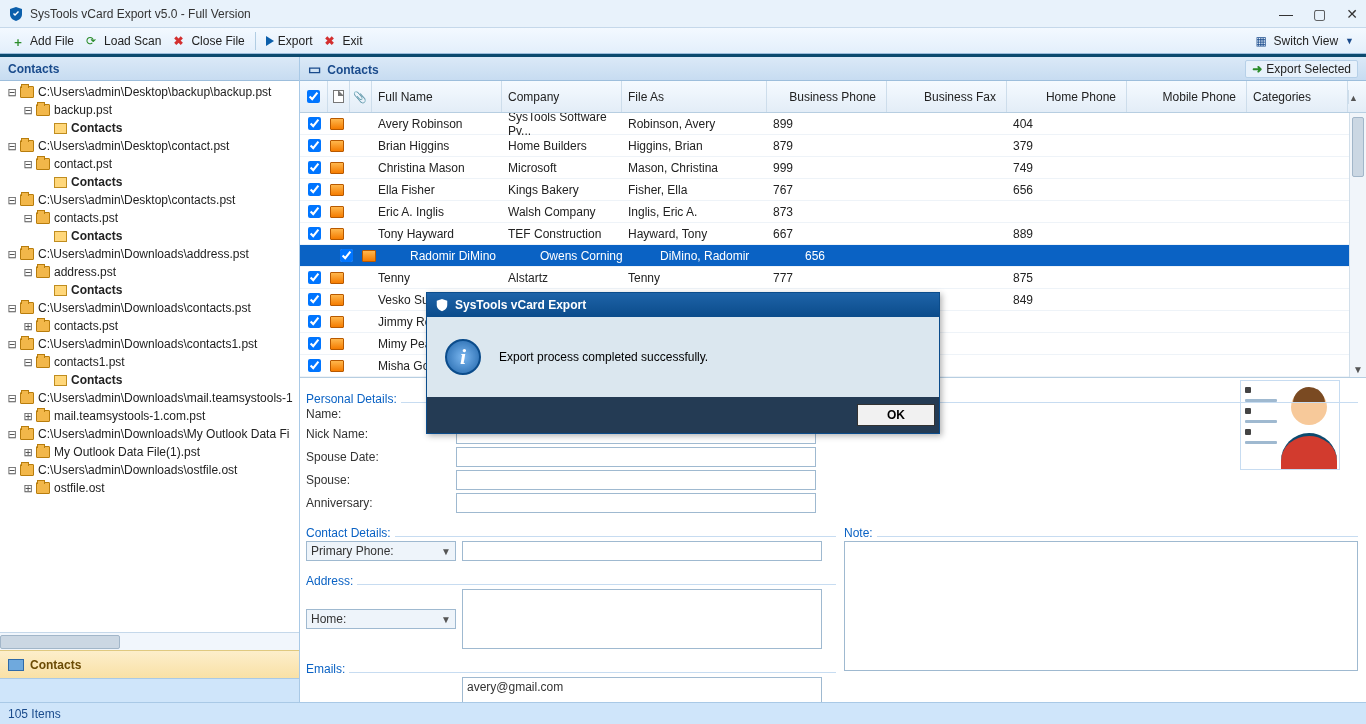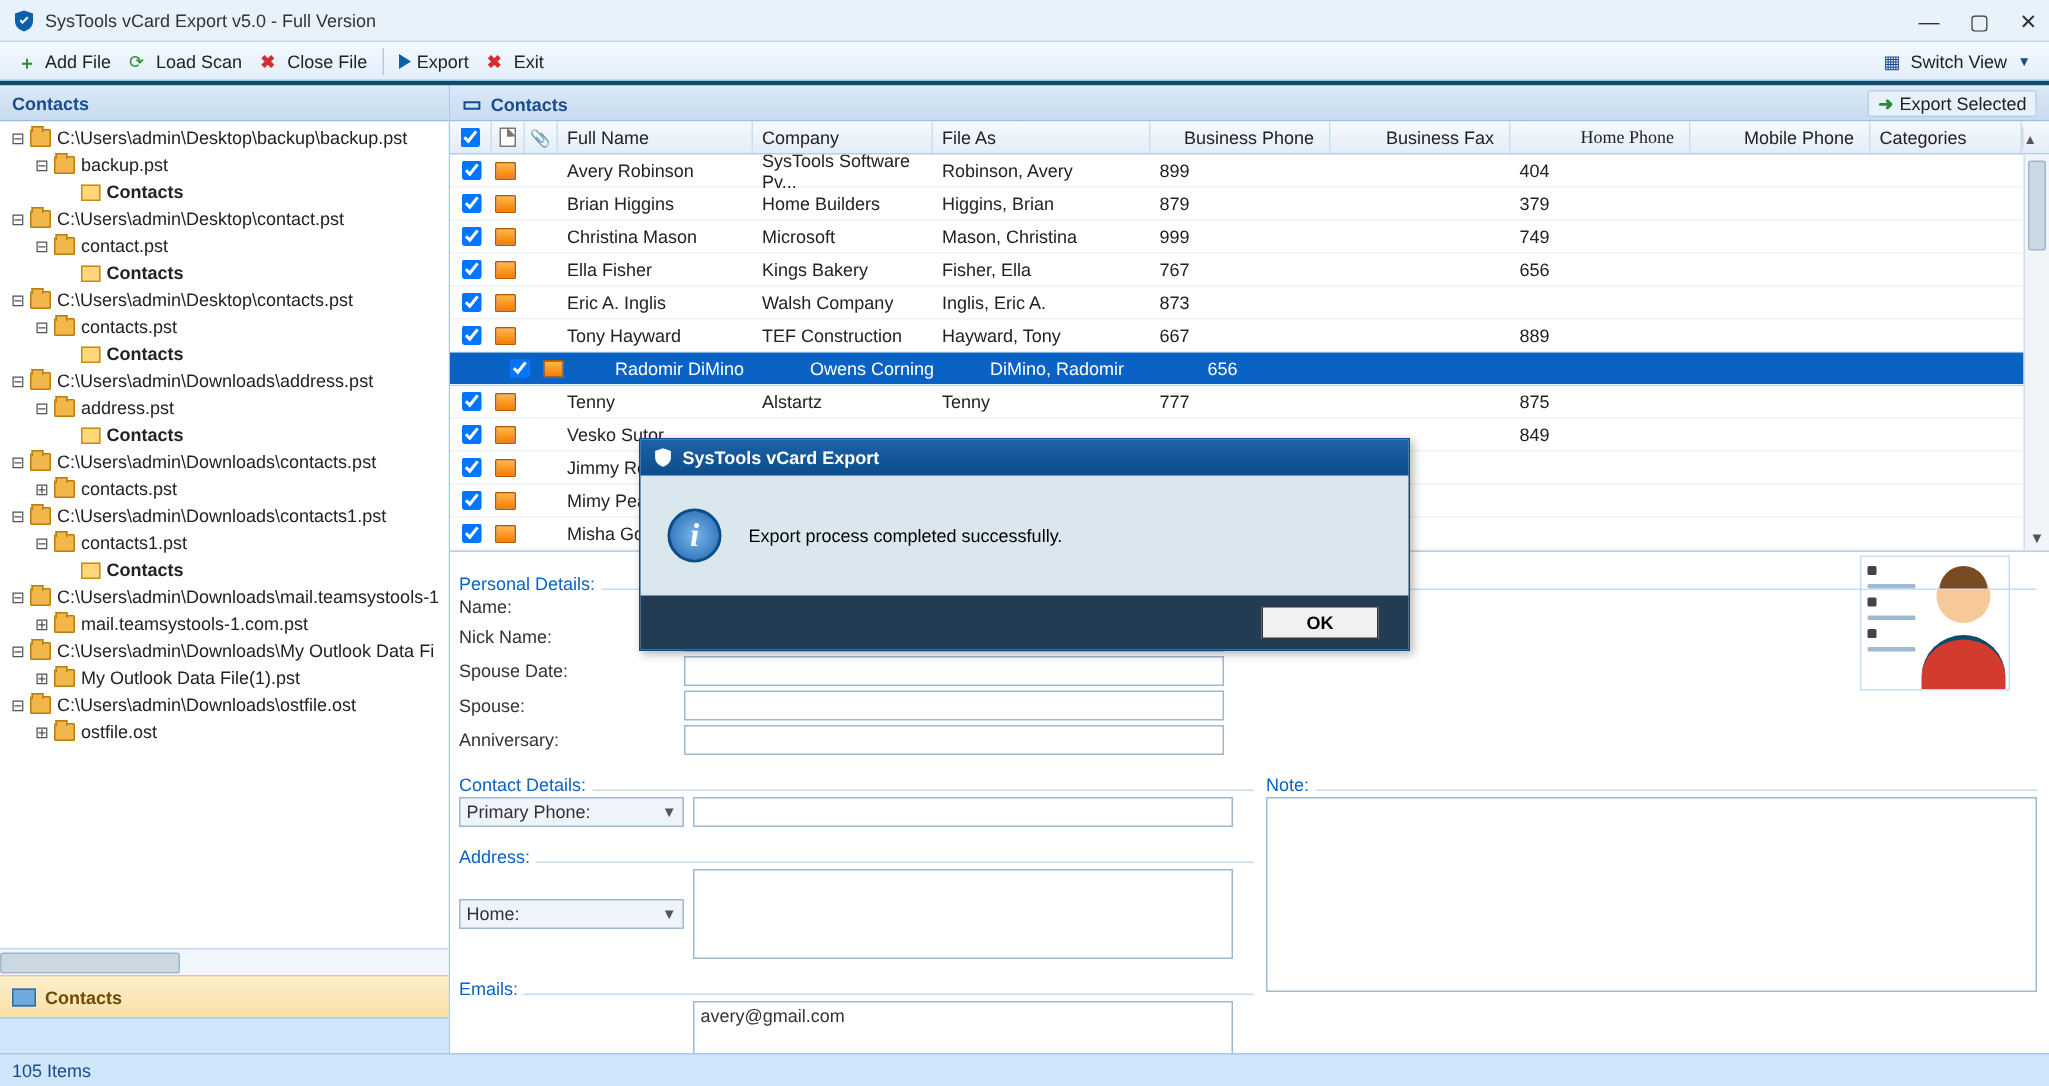--- a/index.html
+++ b/index.html
@@ -56,31 +56,31 @@
 
 .left-hscroll { height:18px; border-top:1px solid #c5d8ea; background:#f1f6fc; position:relative; }
 .left-hscroll .thumb { position:absolute; left:0; top:2px; height:14px; width:120px; background:#cbd7e3; border:1px solid #a2b6c9; border-radius:2px;}
 
 .left-contacts-bar { height:28px; background:linear-gradient(#fdeecb,#f9e1a6); border-top:1px solid #e0c97f; display:flex; align-items:center; padding:0 8px; gap:6px; font-weight:bold; color:#6b4b05;}
 .left-contacts-bar .ci { width:16px; height:12px; background:#6fa9dd; border:1px solid #2f6aa8; }
 .left-footer { height:24px; background:#cfe5fa; border-top:1px solid #a9c9e6; }
 
 
 .grid-wrap { display:flex; flex-direction:column; min-height:0; }
-.grid-cols { height:22px; background:linear-gradient(#f5faff,#e3edf7); border-bottom:1px solid #b7cee1; display:flex; align-items:center; }
+.grid-cols { height:32px; background:linear-gradient(#f5faff,#e3edf7); border-bottom:1px solid #b7cee1; display:flex; align-items:center; }
 .grid-cols .col { border-right:1px solid #cdddeb; height:100%; display:flex; align-items:center; padding:0 6px; color:#222; position:relative;}
 .grid-cols .col.chk { width:28px; justify-content:center; padding:0;}
 .grid-cols .col.ico { width:22px; justify-content:center; padding:0;}
 .grid-cols .col.ico2 { width:22px; justify-content:center; padding:0;}
 .col.name{width:130px}
 .col.company{width:120px}
 .col.fileas{width:145px}
 .col.bphone{width:120px; justify-content:flex-end; padding-right:10px;}
 .col.bfax{width:120px; justify-content:flex-end; padding-right:10px;}
-.col.hphone{width:120px; justify-content:flex-end; padding-right:10px;font-family:Liberation Serif, serif;}
+.col.hphone{width:120px; justify-content:flex-end; padding-right:10px;}
 .col.mphone{width:120px; justify-content:flex-end; padding-right:10px;}
 .col.cat{flex:1; min-width:60px;}
 .scroll-gutter{width:18px;border-left:1px solid #cdddeb;}
 
 .grid-rows { max-height: 282px; overflow:hidden; position:relative; }
 .row { height:22px; display:flex; align-items:center; border-bottom:1px solid #eef3f8; }
 .row .cell { height:100%; display:flex; align-items:center; padding:0 6px; color:#222; }
 .row .cell.chk{width:28px;justify-content:center;padding:0}
 .row .cell.ico{width:22px;justify-content:center;padding:0}
 .row .cell.ico2{width:22px;justify-content:center;padding:0}
@@ -129,21 +129,21 @@
 .avatar-card .body { position:absolute; right:2px; bottom:0; width:56px; height:36px; background:#d23b2e; border-radius:28px 28px 0 0; }
 
 
 .statusbar { height:22px; background:#cfe5fa; border-top:1px solid #a9c9e6; display:flex; align-items:center; padding:0 8px; color:#1a4b8c; }
 
 
 .modal { position:absolute; left:426px; top:292px; width:514px; background:#dbe7ef; border:1px solid #0b4c8b; box-shadow:2px 2px 6px rgba(0,0,0,0.3); z-index:100; }
 .modal .m-title { height:24px; background:linear-gradient(#1e63a8,#0b4c8b); color:#fff; display:flex; align-items:center; padding:0 8px; gap:6px; font-weight:bold;}
 .modal .m-body { padding:20px 18px; display:flex; align-items:center; gap:18px; min-height:80px;}
 .info-icon { width:36px; height:36px; border-radius:50%; background:radial-gradient(#7bb7f0,#1e63a8); display:flex; align-items:center; justify-content:center; color:#fff; font-family:Georgia,serif; font-style:italic; font-size:22px; font-weight:bold; border:2px solid #0b4c8b;}
-.modal .m-footer { height:36px; background:#243b54; display:flex; align-items:center; justify-content:flex-end; padding:0 20px; }
+.modal .m-footer { height:36px; background:#243b54; display:flex; align-items:center; justify-content:flex-end; padding:0 4px; }
 .modal .m-footer button { width:78px; height:22px; background:#f1f1f1; border:1px solid #333; cursor:pointer; font-weight:bold; }
 
 .attach-icon::before{content:"\1F4CE"; font-size:11px; color:#555;}
 .doc-icon{width:11px;height:13px;border:1px solid #777;background:#fff;position:relative}
 .doc-icon::after{content:"";position:absolute;right:-1px;top:-1px;border:3px solid transparent;border-left-color:#777;border-bottom-color:#777}
 
 </style>
 </head>
 <body>
 

